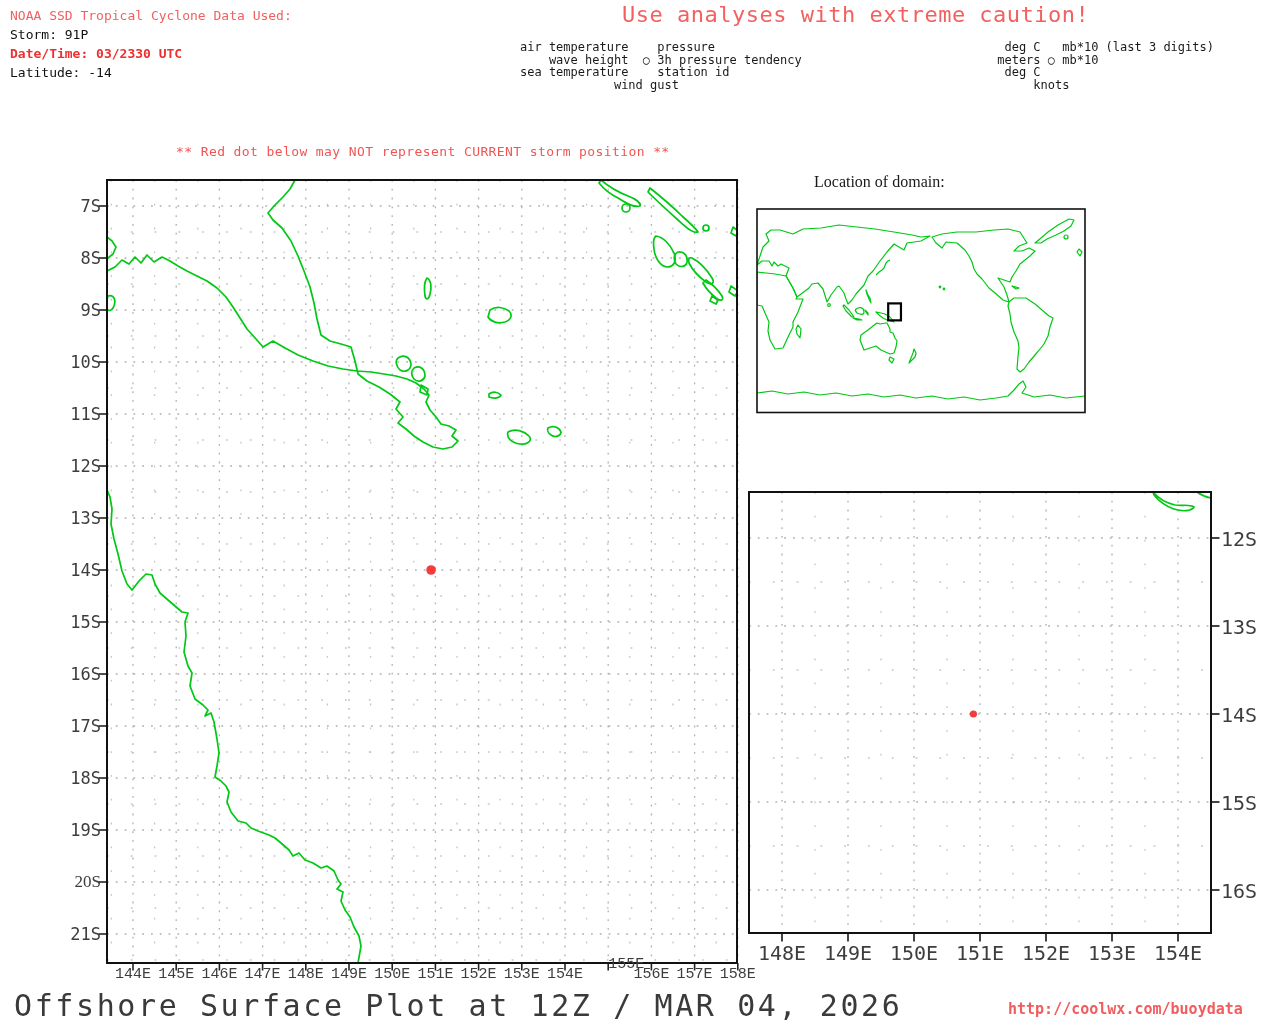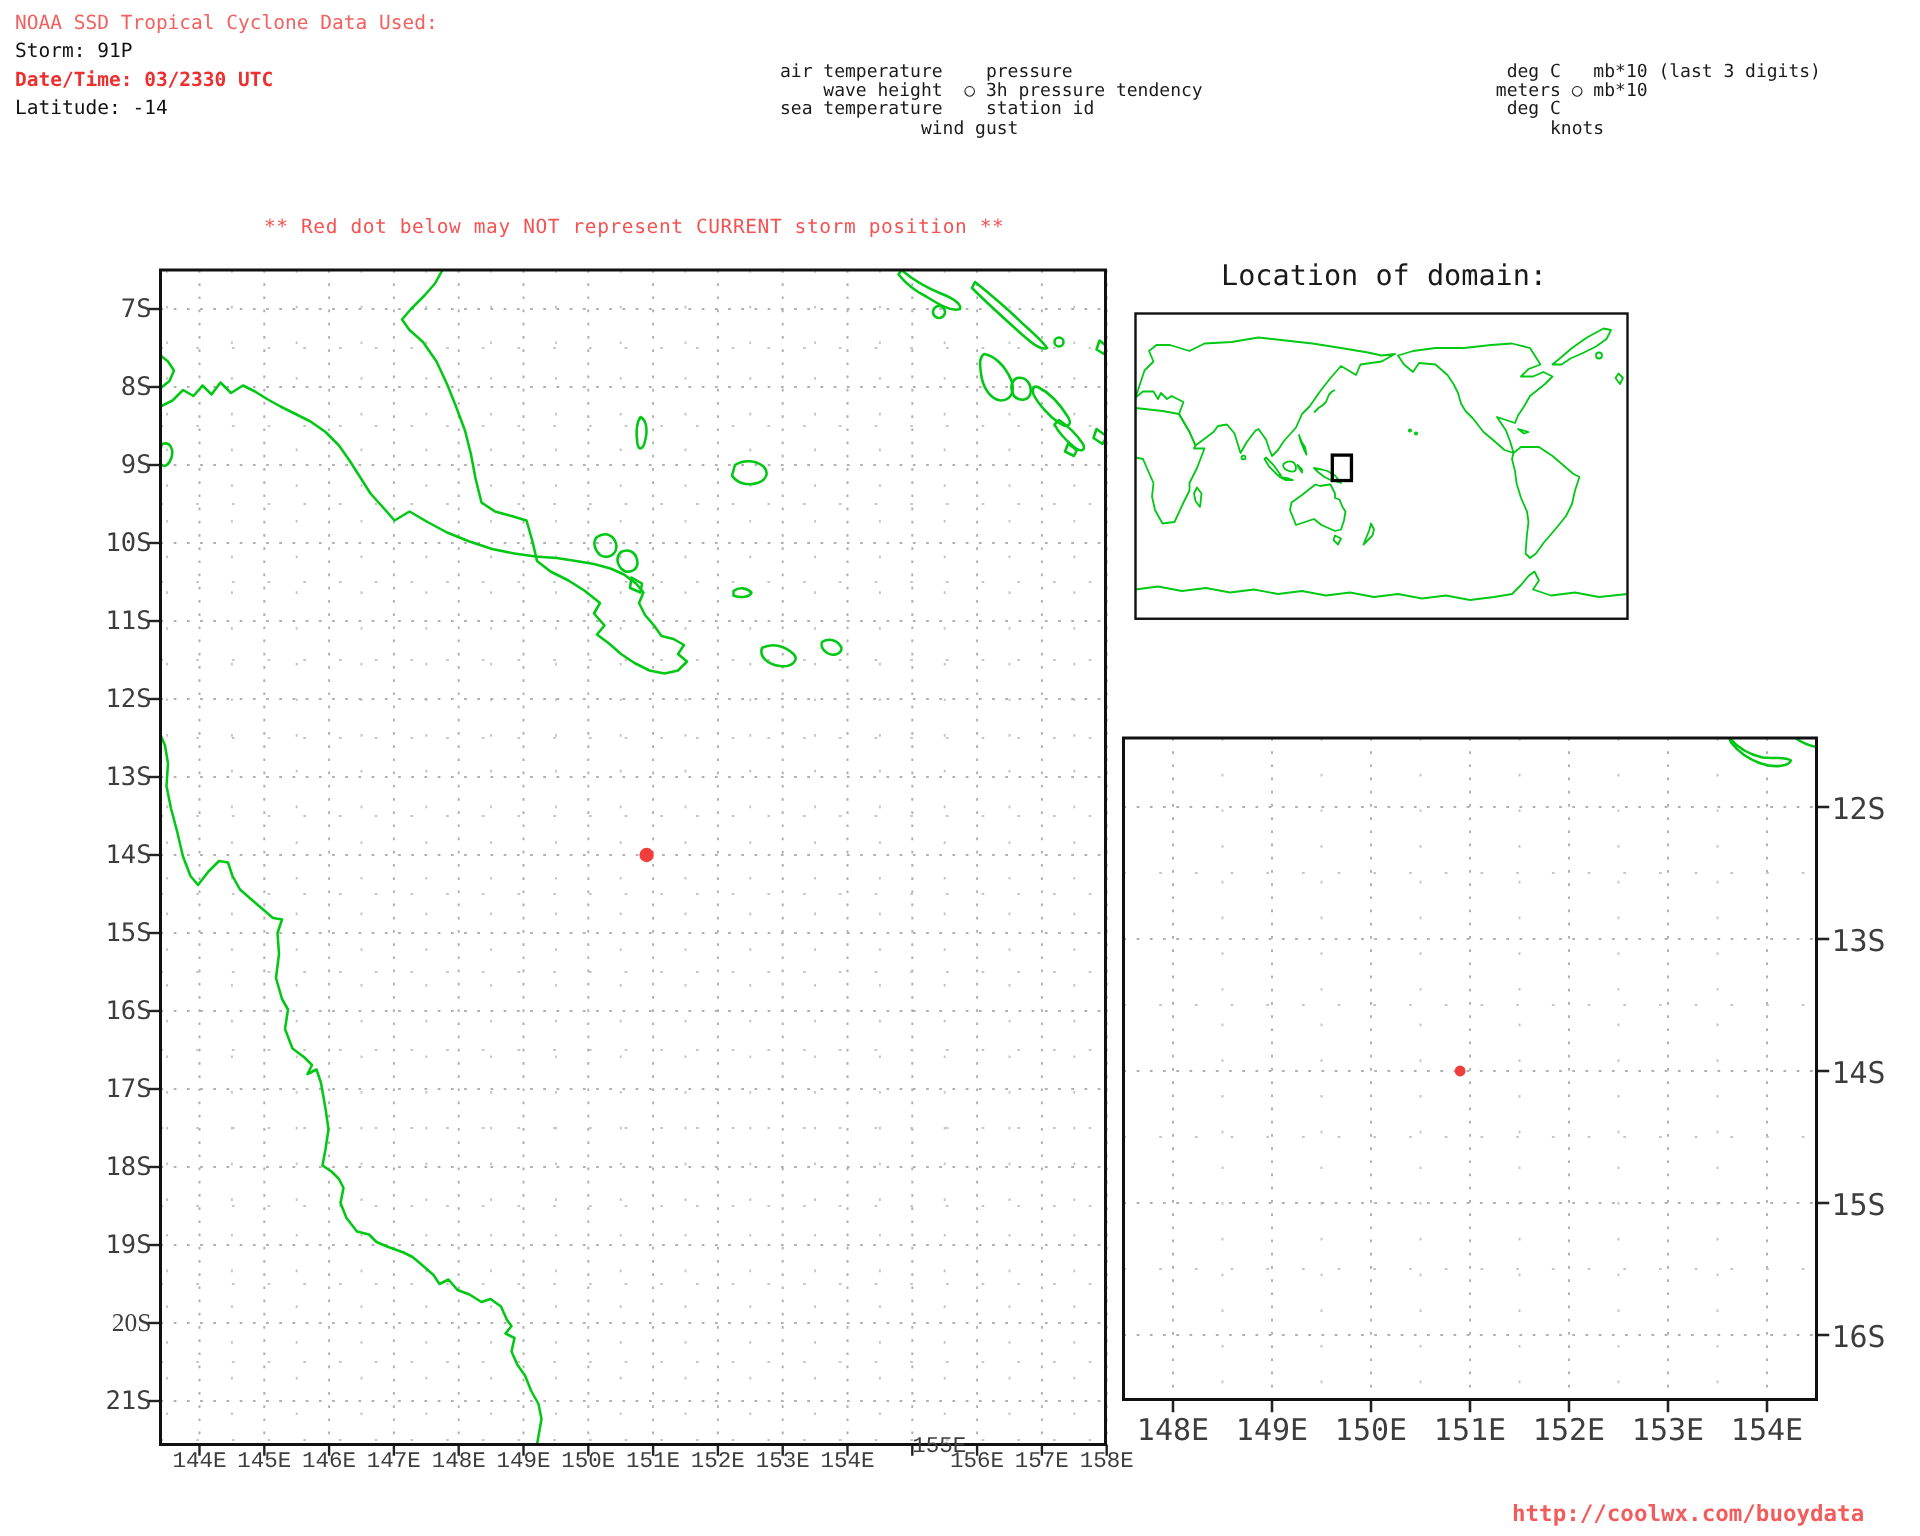--- a/index.html
+++ b/index.html
@@ -7,21 +7,21 @@
        font-family:"DejaVu Sans Mono","Liberation Mono",monospace;}
   .abs{position:absolute;}
   .info-line{font-size:13px;line-height:19px;color:#111;white-space:pre;}
   .salmon{color:#f26060;}
   .boldred{color:#ee2f2f;font-weight:bold;}
   #caution{left:622px;top:2px;font-size:22px;letter-spacing:0.5px;color:#f26060;white-space:pre;}
   .legend-line{font-size:12px;line-height:12.5px;color:#1a1a1a;white-space:pre;}
   #station-legend{left:520px;top:41px;}
   #units-legend{left:990px;top:41px;}
   #warning{left:176px;top:144px;font-size:13px;letter-spacing:0.4px;color:#f25454;white-space:pre;}
-  #inset-title{left:814px;top:173px;font-size:19px;color:#1a1a1a;white-space:pre;}
+  #inset-title{left:814px;top:173px;font-size:16px;color:#1a1a1a;white-space:pre;font-family:Liberation Serif, serif;}
   #footer-title{left:14px;top:988px;font-size:30px;letter-spacing:2.6px;color:#3a3a3a;white-space:pre;}
   #footer-url{left:1008px;top:1000px;font-size:15px;color:#f25c5c;white-space:pre;text-decoration:none;font-weight:bold;}
   .tick-label{position:absolute;color:#3d3d3d;}
   .tl-main-lat{font-size:17px;text-align:right;width:46px;}
   .tl-main-lon{font-size:15px;text-align:center;width:44px;font-family:Liberation Mono, monospace;}
   .tl-inset-lon{font-size:20px;text-align:center;width:60px;}
   .tl-inset-lat{font-size:20px;text-align:left;width:52px;}
   svg{position:absolute;left:0;top:0;}
 </style>
 </head>
@@ -239,20 +239,21 @@
     <rect id="domain-rect" fill="none" stroke="#000" stroke-width="2.2" x="888.2" y="303.4013888888889" width="12.755555555555555" height="16.958333333333332"></rect>
   </svg>
 
   <div class="abs" style="left:10px;top:6px;">
     <div class="info-line salmon">NOAA SSD Tropical Cyclone Data Used:</div>
     <div class="info-line">Storm: 91P</div>
     <div class="info-line boldred">Date/Time: 03/2330 UTC</div>
     <div class="info-line">Latitude: -14</div>
   </div>
 
+  <div class="abs" id="caution">Use analyses with extreme caution!</div>
 
   <div class="abs" id="station-legend">
     <div class="legend-line">air temperature    pressure</div>
     <div class="legend-line">    wave height  ○ 3h pressure tendency</div>
     <div class="legend-line">sea temperature    station id</div>
     <div class="legend-line">             wind gust</div>
   </div>
 
   <div class="abs" id="units-legend">
     <div class="legend-line">  deg C   mb*10 (last 3 digits)</div>
@@ -303,15 +304,16 @@
       <div class="tick-label tl-inset-lon" style="left: 1016px; top: 941px;">152E</div>
       <div class="tick-label tl-inset-lon" style="left: 1082px; top: 941px;">153E</div>
       <div class="tick-label tl-inset-lon" style="left: 1148px; top: 941px;">154E</div>
       <div class="tick-label tl-inset-lat" style="left: 1221px; top: 527px;">12S</div>
       <div class="tick-label tl-inset-lat" style="left: 1221px; top: 615px;">13S</div>
       <div class="tick-label tl-inset-lat" style="left: 1221px; top: 703px;">14S</div>
       <div class="tick-label tl-inset-lat" style="left: 1221px; top: 791px;">15S</div>
       <div class="tick-label tl-inset-lat" style="left: 1221px; top: 879px;">16S</div>
     </div>
 
+  <div class="abs" id="footer-title">Offshore Surface Plot at 12Z / MAR 04, 2026</div>
   <a class="abs" id="footer-url" href="#">http://coolwx.com/buoydata</a>
 
 </div>
 
 </body></html>

